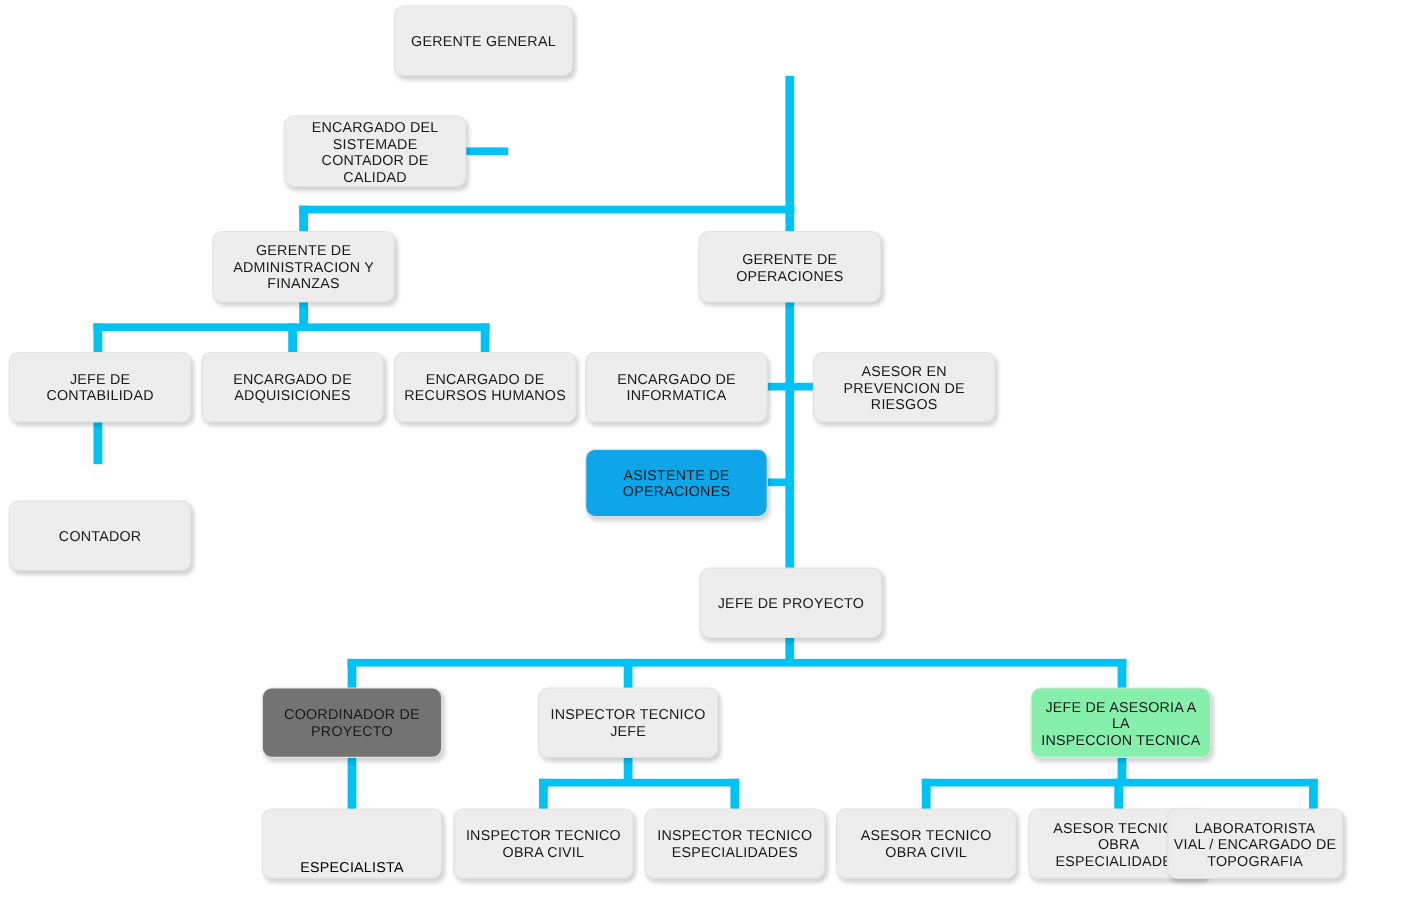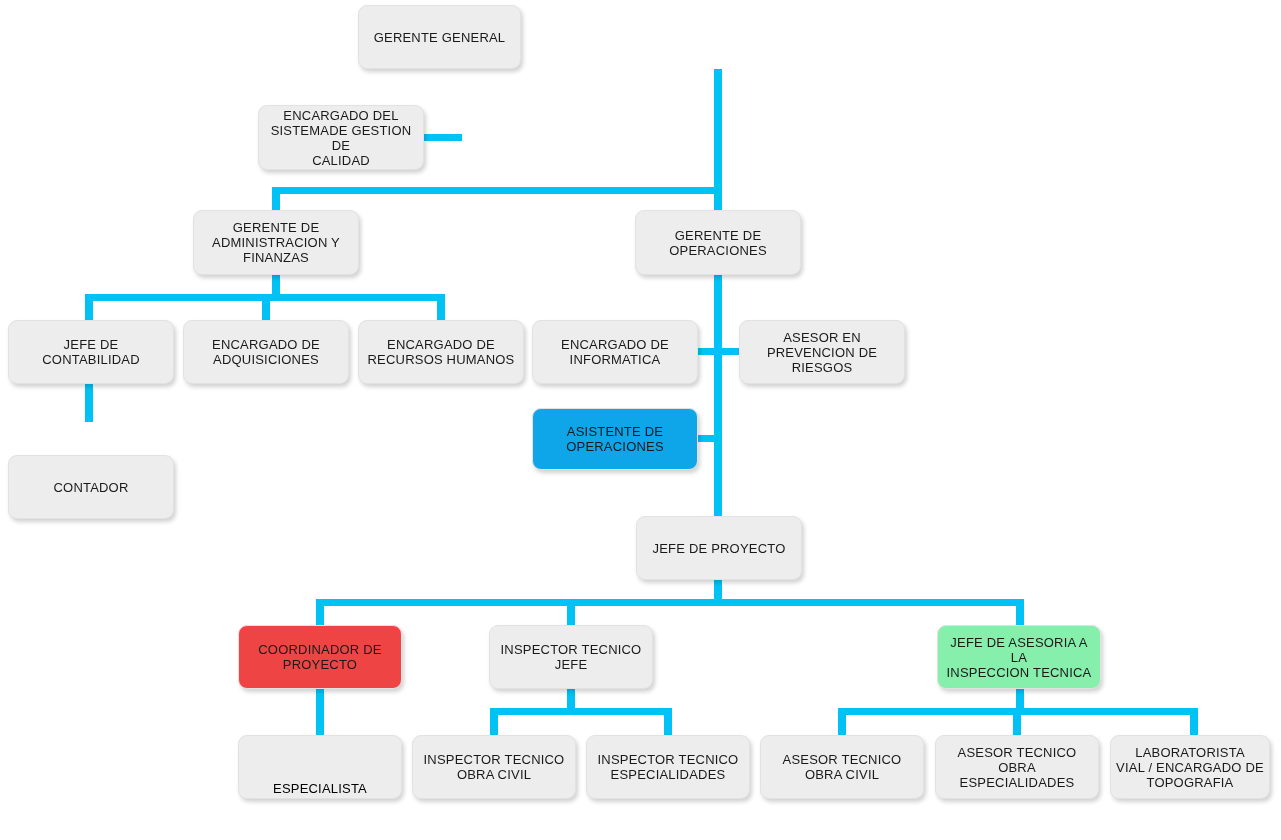--- a/index.html
+++ b/index.html
@@ -82,21 +82,21 @@
       <div class="connector" style="left: 838px; top: 708px; width: 8px; height: 30px; background: rgb(0, 194, 245);"></div>
       <div class="connector" style="left: 1013px; top: 708px; width: 8px; height: 30px; background: rgb(0, 194, 245);"></div>
       <div class="connector" style="left: 1190px; top: 708px; width: 8px; height: 30px; background: rgb(0, 194, 245);"></div>
     </div>
   <div id="node-layer">
       <div class="node" style="left: 358px; top: 5px; width: 163px; height: 64px; background: rgb(237, 237, 237); border-color: rgb(226, 226, 226); color: rgb(26, 26, 26);">
         <span class="node-label">GERENTE GENERAL</span>
       </div>
       <div class="node" style="left: 258px; top: 105px; width: 166px; height: 65px; background: rgb(237, 237, 237); border-color: rgb(226, 226, 226); color: rgb(26, 26, 26);">
         <span class="node-label">ENCARGADO DEL
-SISTEMADE GESTION DE
+SISTEMADE CONTADOR DE
 CALIDAD</span>
       </div>
       <div class="node" style="left: 193px; top: 210px; width: 166px; height: 65px; background: rgb(237, 237, 237); border-color: rgb(226, 226, 226); color: rgb(26, 26, 26);">
         <span class="node-label">GERENTE DE
 ADMINISTRACION Y
 FINANZAS</span>
       </div>
       <div class="node" style="left: 635px; top: 210px; width: 166px; height: 65px; background: rgb(237, 237, 237); border-color: rgb(226, 226, 226); color: rgb(26, 26, 26);">
         <span class="node-label">GERENTE DE
 OPERACIONES</span>
@@ -124,21 +124,21 @@
       <div class="node" style="left: 8px; top: 419px; width: 166px; height: 64px; background: rgb(237, 237, 237); border-color: rgb(226, 226, 226); color: rgb(26, 26, 26); margin-top: 36px;">
         <span class="node-label">CONTADOR</span>
       </div>
       <div class="node" style="left: 532px; top: 408px; width: 166px; height: 62px; background: #0ea5e9; border-color: rgb(226, 226, 226); color: rgb(26, 26, 26);">
         <span class="node-label">ASISTENTE DE
 OPERACIONES</span>
       </div>
       <div class="node" style="left: 636px; top: 516px; width: 166px; height: 64px; background: rgb(237, 237, 237); border-color: rgb(226, 226, 226); color: rgb(26, 26, 26);">
         <span class="node-label">JEFE DE PROYECTO</span>
       </div>
-      <div class="node" style="left: 238px; top: 625px; width: 164px; height: 64px; background: #ef4444; border-color: rgb(226, 226, 226); color: rgb(26, 26, 26);">
+      <div class="node" style="left: 238px; top: 625px; width: 164px; height: 64px; background: #737373; border-color: rgb(226, 226, 226); color: rgb(26, 26, 26);">
         <span class="node-label">COORDINADOR DE
 PROYECTO</span>
       </div>
       <div class="node" style="left: 489px; top: 625px; width: 164px; height: 64px; background: rgb(237, 237, 237); border-color: rgb(226, 226, 226); color: rgb(26, 26, 26);">
         <span class="node-label">INSPECTOR TECNICO
 JEFE</span>
       </div>
       <div class="node" style="left: 937px; top: 625px; width: 164px; height: 64px; background: #86efac; border-color: rgb(226, 226, 226); color: rgb(26, 26, 26);">
         <span class="node-label">JEFE DE ASESORIA A LA
 INSPECCION TECNICA</span>
@@ -155,19 +155,19 @@
 ESPECIALIDADES</span>
       </div>
       <div class="node" style="left: 760px; top: 735px; width: 164px; height: 64px; background: rgb(237, 237, 237); border-color: rgb(226, 226, 226); color: rgb(26, 26, 26);">
         <span class="node-label">ASESOR TECNICO
 OBRA CIVIL</span>
       </div>
       <div class="node" style="left: 935px; top: 735px; width: 164px; height: 64px; background: rgb(237, 237, 237); border-color: rgb(226, 226, 226); color: rgb(26, 26, 26);">
         <span class="node-label">ASESOR TECNICO
 OBRA ESPECIALIDADES</span>
       </div>
-      <div class="node" style="left: 1110px; top: 735px; width: 160px; height: 64px; background: rgb(237, 237, 237); border-color: rgb(226, 226, 226); color: rgb(26, 26, 26);">
+      <div class="node" style="left: 1061px; top: 735px; width: 160px; height: 64px; background: rgb(237, 237, 237); border-color: rgb(226, 226, 226); color: rgb(26, 26, 26);">
         <span class="node-label">LABORATORISTA
 VIAL / ENCARGADO DE
 TOPOGRAFIA</span>
       </div>
     </div>
 </div>
 
 </body></html>

